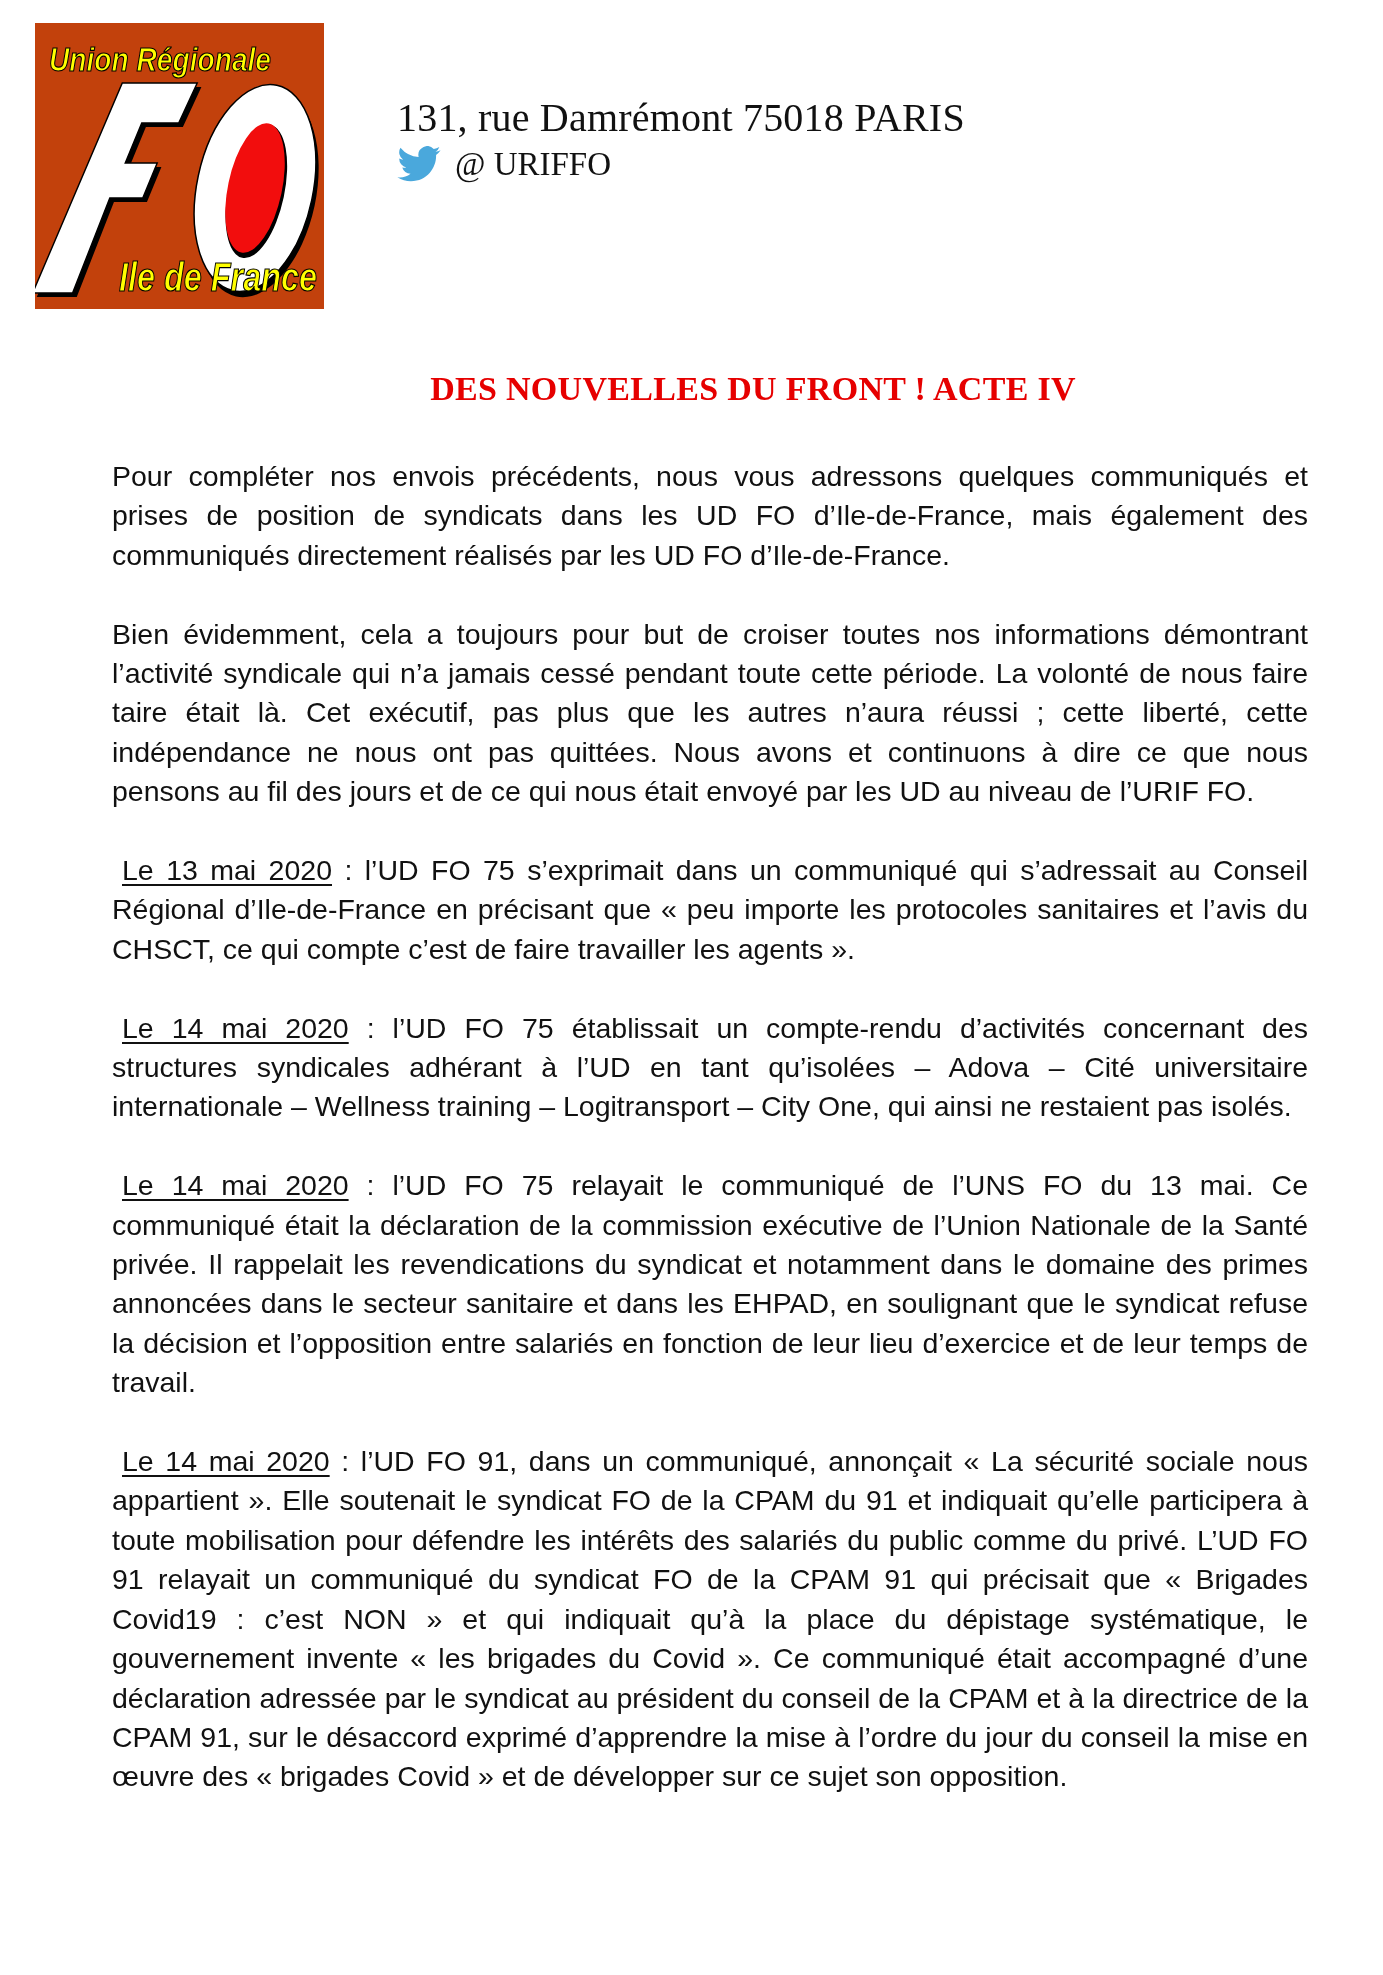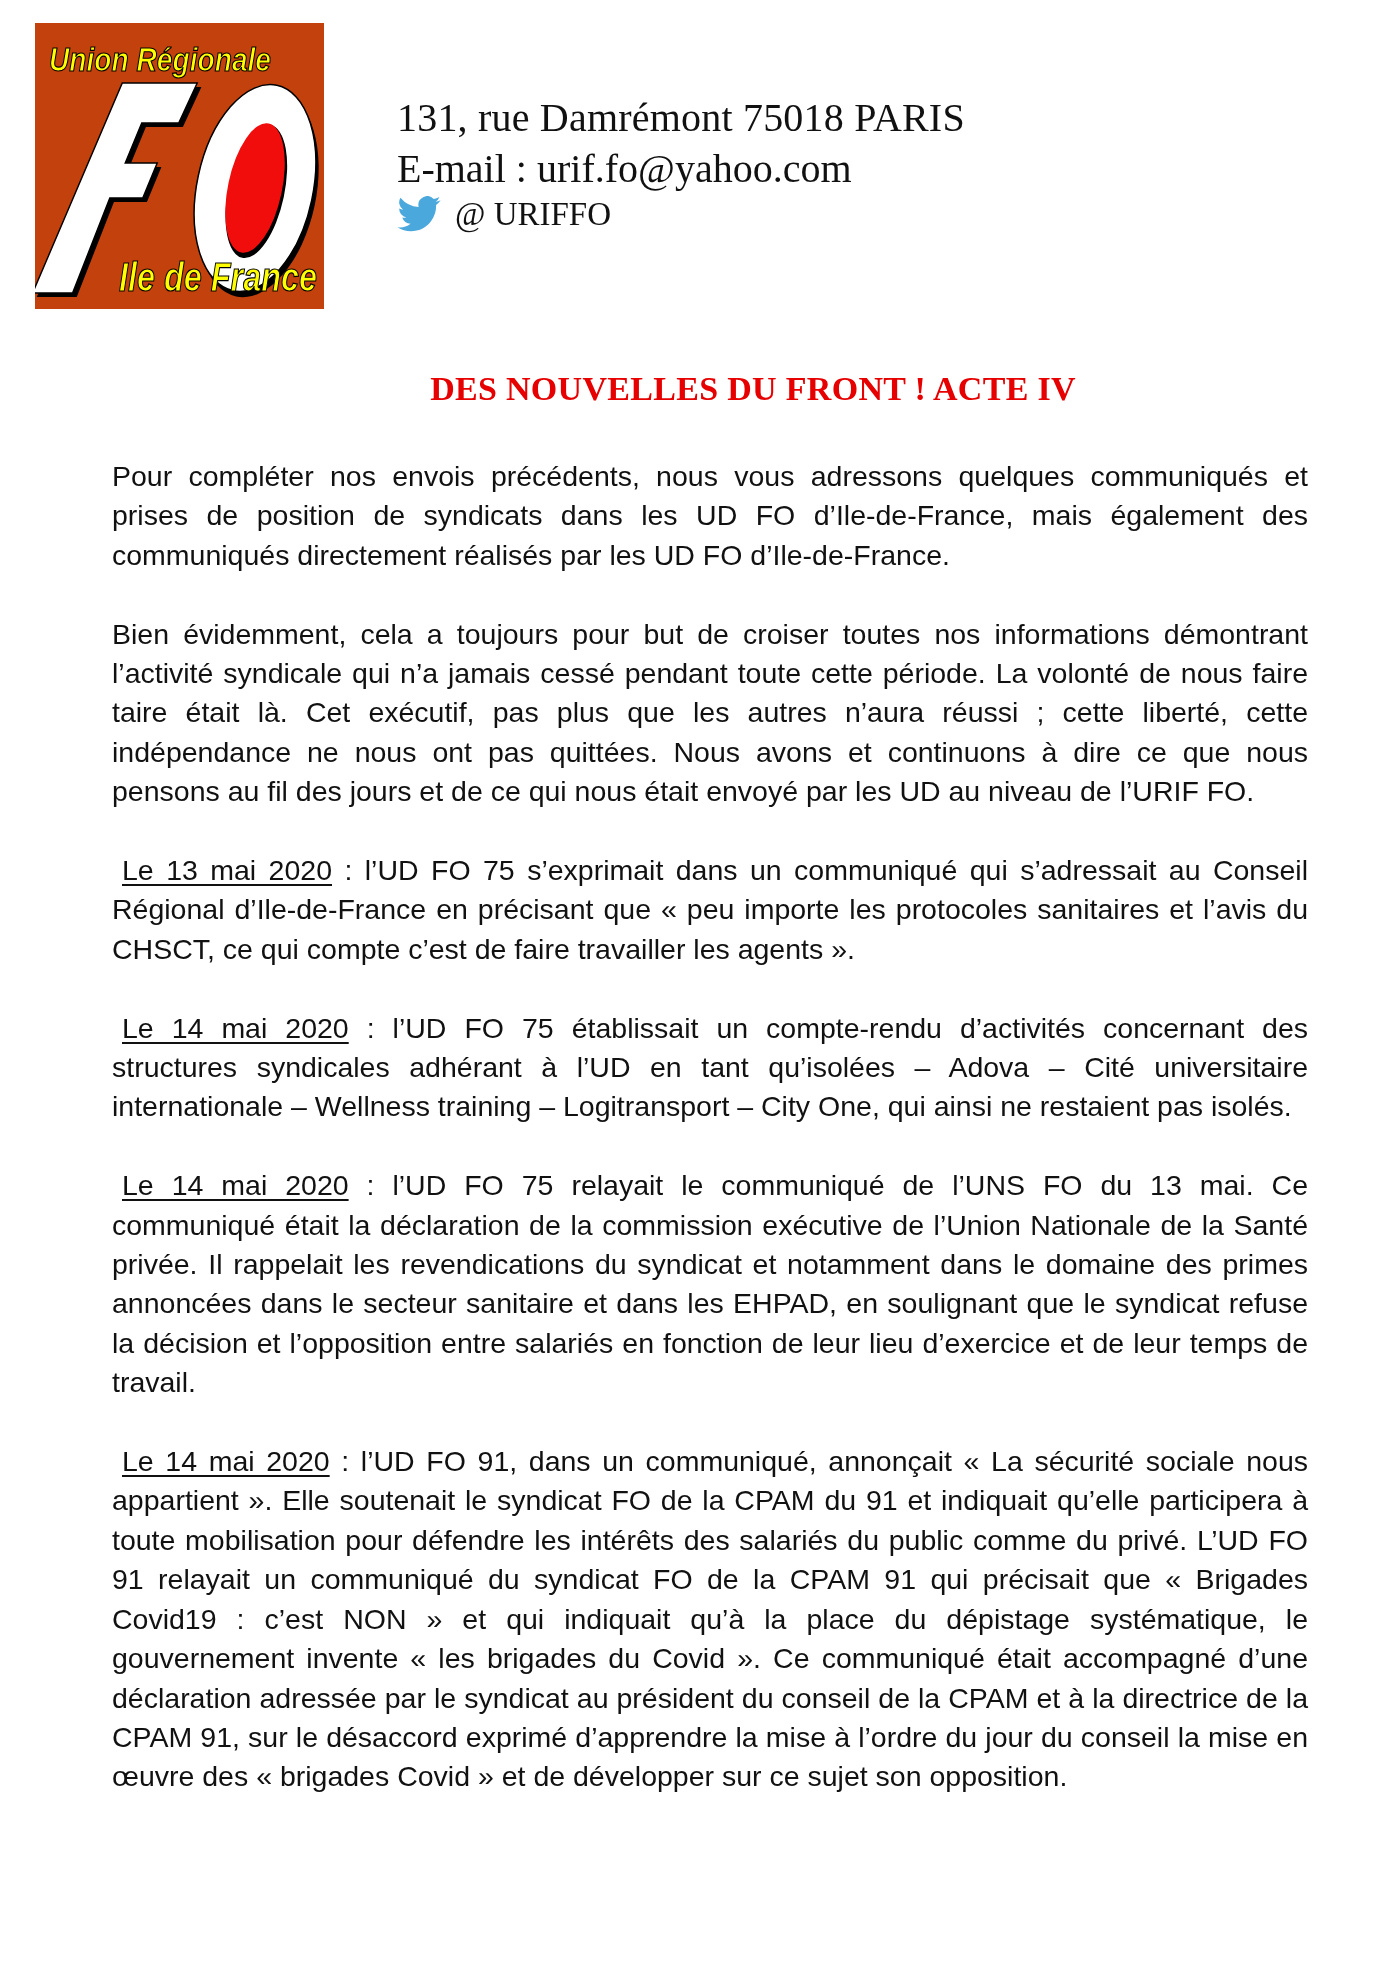--- a/index.html
+++ b/index.html
@@ -53,23 +53,20 @@
     </g>
 
     <text x="14" y="48" font-family="Liberation Sans, sans-serif" font-weight="bold" font-style="italic" font-size="33" fill="#ffff00" stroke="#000" stroke-width="1.2" textLength="222" lengthAdjust="spacingAndGlyphs">Union Régionale</text>
 
     <text x="84" y="268" font-family="Liberation Sans, sans-serif" font-weight="bold" font-style="italic" font-size="40" fill="#ffff00" stroke="#000" stroke-width="1.2" textLength="198" lengthAdjust="spacingAndGlyphs">Ile de France</text>
   </svg>
 </div>
 
 <div class="contact">
   <div class="line1">131, rue Damrémont 75018 PARIS</div>
-  <div class="line2">
-    <span>E-mail : </span><span>urif.fo@yahoo.com</span>
-  </div>
   <div class="line3">
     <svg class="twitter-icon" viewBox="0 0 24 20">
       <path fill="#4aa8dc" d="M24 2.4a9.8 9.8 0 0 1-2.8.8A4.9 4.9 0 0 0 23.3.5a9.9 9.9 0 0 1-3.1 1.2A4.9 4.9 0 0 0 11.8 6.1 14 14 0 0 1 1.7 1a4.9 4.9 0 0 0 1.5 6.6A4.9 4.9 0 0 1 1 7v.1a4.9 4.9 0 0 0 3.9 4.8 4.9 4.9 0 0 1-2.2.1 4.9 4.9 0 0 0 4.6 3.4A9.9 9.9 0 0 1 0 17.4 14 14 0 0 0 7.5 19.6c9.1 0 14-7.5 14-14v-.6A10 10 0 0 0 24 2.4z"></path>
     </svg>
     <span>@ URIFFO</span>
   </div>
 </div>
 
 <div class="title">DES NOUVELLES DU FRONT ! ACTE IV</div>
 

